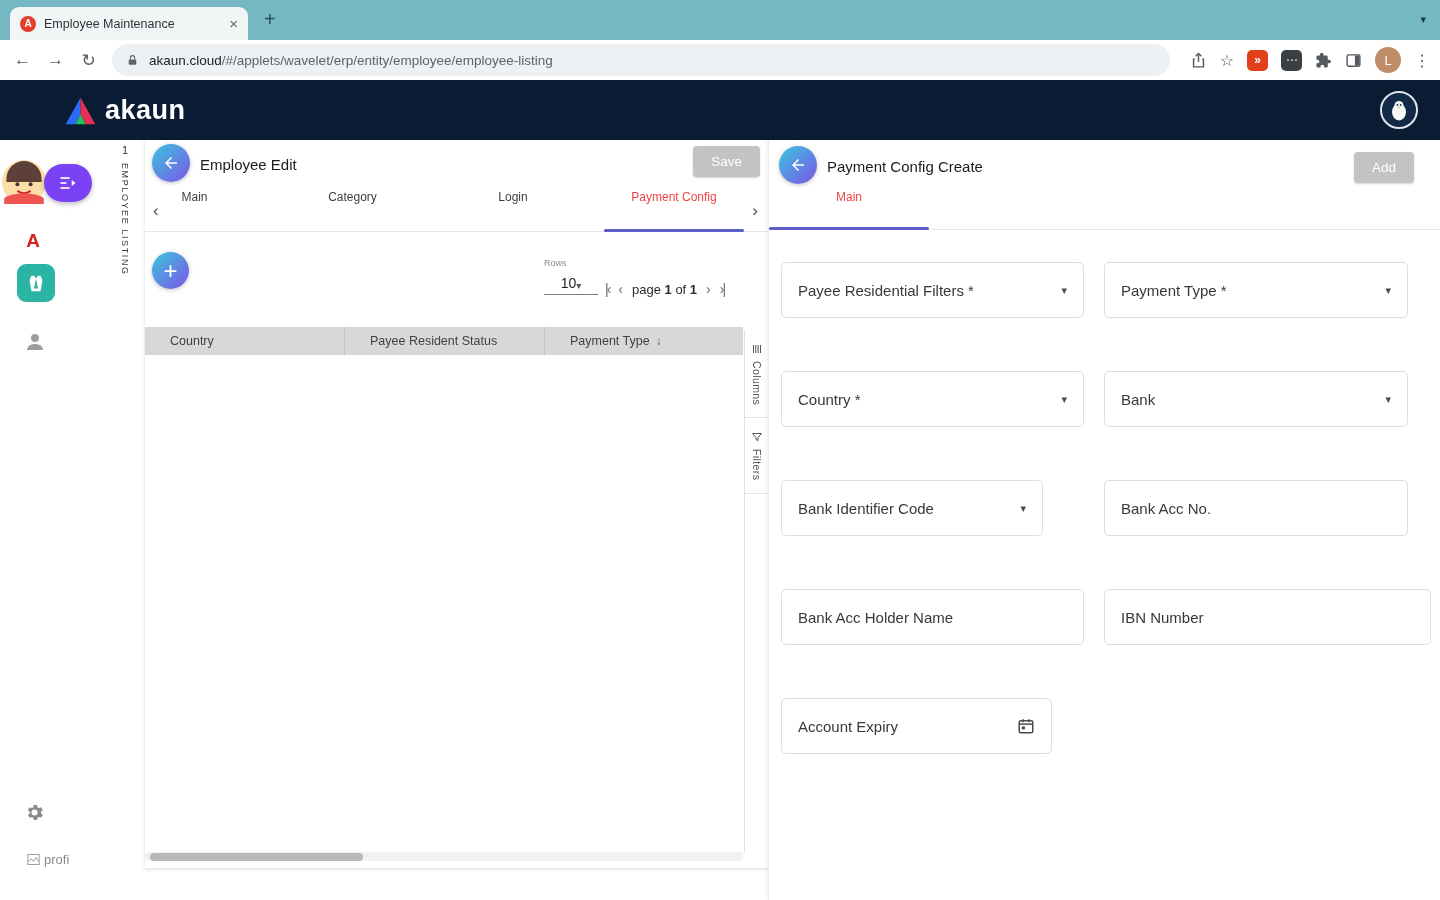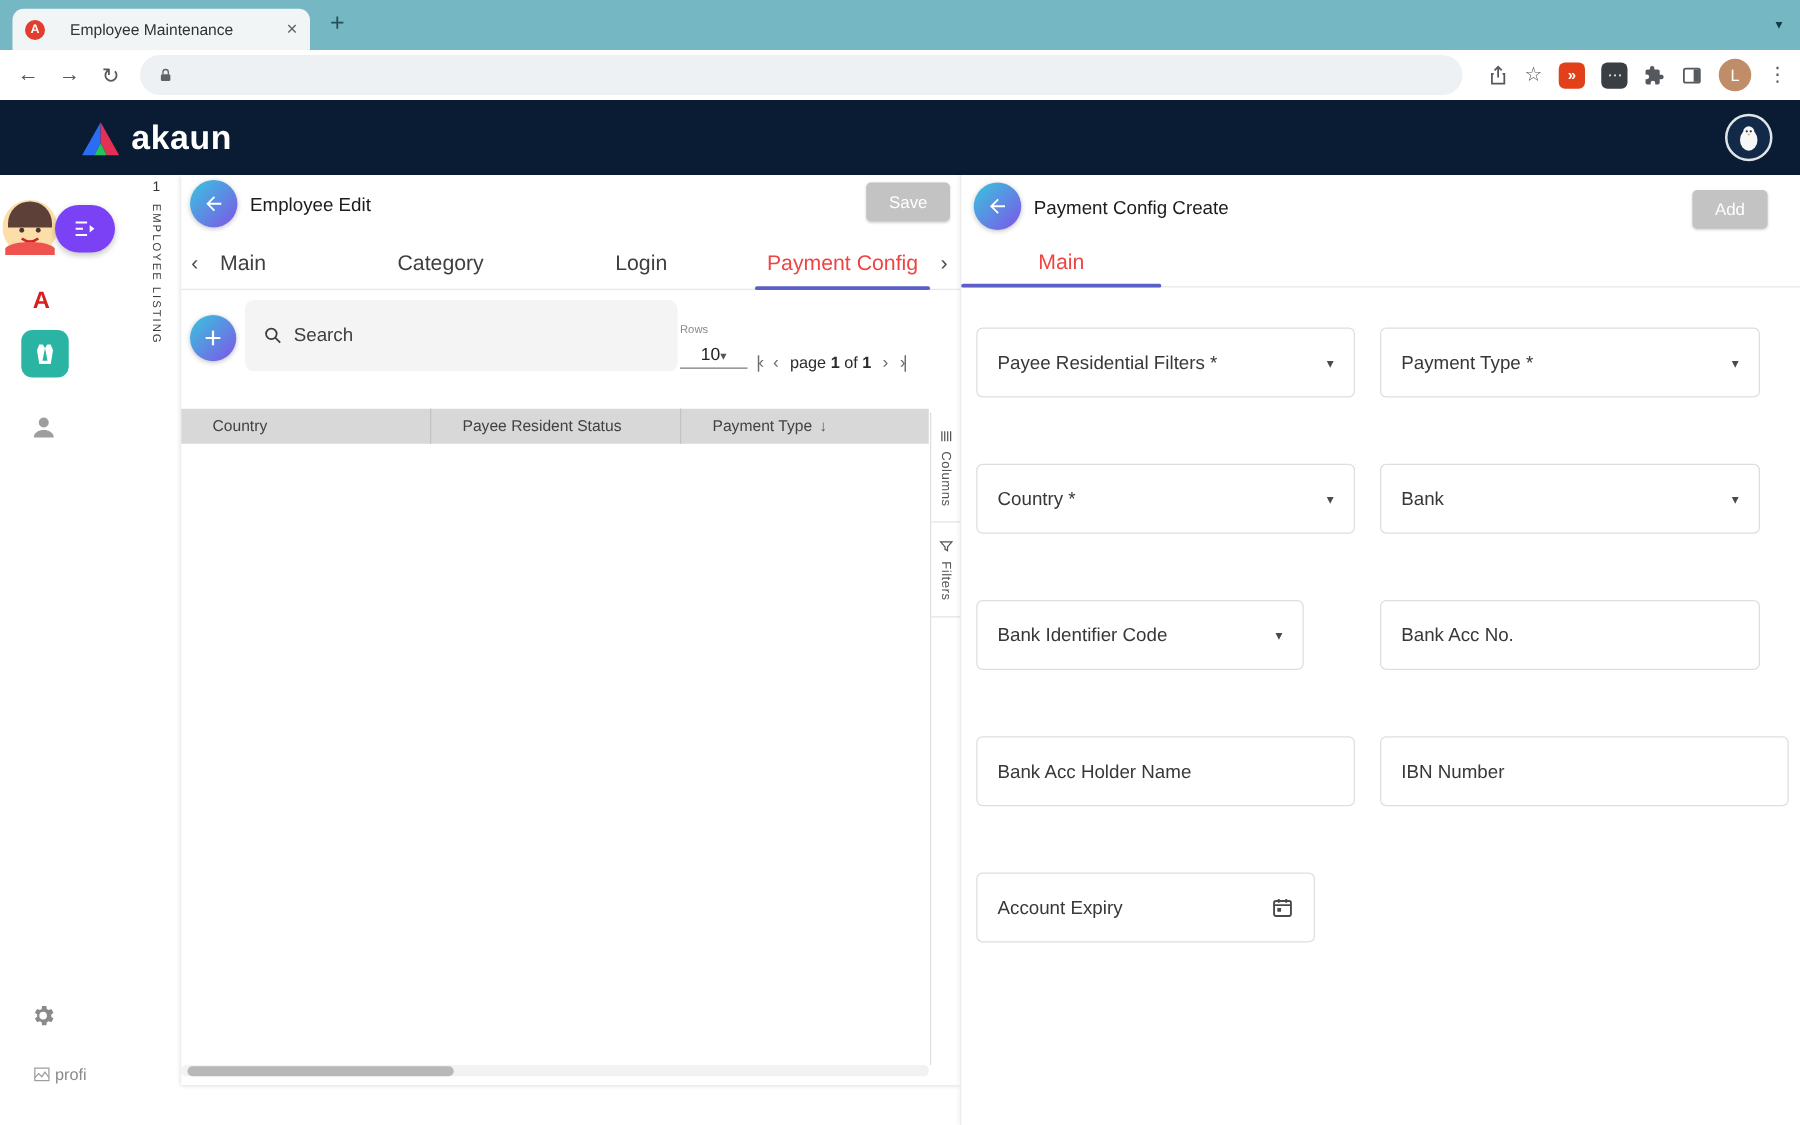--- a/index.html
+++ b/index.html
@@ -5,21 +5,21 @@
   *{box-sizing:border-box;margin:0;padding:0}
   html,body{width:1440px;height:900px;overflow:hidden}
   body{font-family:"Liberation Sans",sans-serif;background:#fff}
 
   
   .tabstrip{position:relative;height:40px;background:#75b7c3}
   .chrome-tab{position:absolute;left:10px;top:7px;width:238px;height:33px;background:#f2f5f6;
     border-radius:9px 9px 0 0;display:flex;align-items:center;padding:0 10px}
   .favicon{width:16px;height:16px;min-width:16px;border-radius:50%;background:#e23d2e;color:#fff;
     font-size:10px;font-weight:bold;display:flex;align-items:center;justify-content:center}
-  .tab-title{font-size:12.5px;color:#2f3337;margin-left:20px;flex:1;white-space:nowrap;overflow:hidden}
+  .tab-title{font-size:12.5px;color:#2f3337;margin-left:8px;flex:1;white-space:nowrap;overflow:hidden}
   .tab-close{color:#5f6368;font-size:15px;margin-left:6px;cursor:default}
   .newtab-btn{position:absolute;left:264px;top:8px;font-size:20px;color:#24505c}
   .strip-caret{position:absolute;right:14px;top:13px;font-size:11px;color:#143c47}
 
   .urlbar{position:relative;height:40px;background:#fff;display:flex;align-items:center}
   .nav-ic{font-size:17px;color:#55595e;width:33px;text-align:center}
   .omnibox{position:absolute;left:112px;top:4px;width:1058px;height:32px;border-radius:16px;
     background:#eef1f3;display:flex;align-items:center;padding:0 14px}
   .url-text{font-size:13.5px;color:#202124;margin-left:10px;white-space:nowrap}
   .url-path{color:#5f6368}
@@ -67,22 +67,22 @@
     box-shadow:-1px 0 4px rgba(0,0,0,.07)}
 
   .grad{background:linear-gradient(135deg,#38c6dd 0%,#7e54e8 100%)}
   .back-btn{position:absolute;width:38px;height:38px;border-radius:50%;display:flex;
     align-items:center;justify-content:center;box-shadow:0 1px 4px rgba(0,0,0,.25)}
   .panel-title{position:absolute;font-size:15px;color:#1c1c1c}
   .gray-btn{position:absolute;background:#c3c3c3;color:#fff;font-size:13.5px;border:none;
     border-radius:4px;padding:8px 18px;box-shadow:0 1px 2px rgba(0,0,0,.18)}
 
   .tabs-row{position:absolute;left:0;right:0;border-bottom:1px solid #e7e7e7}
-  .tab-item{position:absolute;top:0;height:100%;display:flex;align-items:center;justify-content:center;
-    font-size:17px;color:#3f3f3f}
+  .tab-item{position:absolute;top:0;height:100%;display:flex;align-items:flex-start;justify-content:center;
+    font-size:12px;color:#3f3f3f}
   .tab-item.active{color:#ef4444}
   .tab-item.active::after{content:"";position:absolute;left:0;right:0;bottom:-1px;height:3px;
     background:#5b5fc7;border-radius:2px}
   .tab-chev{position:absolute;top:0;height:100%;display:flex;align-items:center;font-size:17px;color:#4a4a4a}
 
   .add-fab{position:absolute;left:7px;top:112px;width:37px;height:37px;border-radius:50%;
     color:#fff;font-size:24px;display:flex;align-items:center;justify-content:center;
     box-shadow:0 1px 4px rgba(0,0,0,.25)}
   .searchbox{position:absolute;left:51px;top:100px;width:346px;height:57px;border-radius:7px;
     background:#f4f4f4;display:flex;align-items:center;padding:0 14px;gap:8px}
@@ -135,20 +135,23 @@
 <div class="urlbar">
   <span class="nav-ic" style="margin-left:6px">←</span>
   <span class="nav-ic">→</span>
   <span class="nav-ic">↻</span>
 
   <div class="omnibox">
     <svg viewBox="0 0 24 24" width="13" height="13">
       <rect x="5" y="10" width="14" height="10" rx="2" fill="#5f6368"></rect>
       <path d="M8 10V7a4 4 0 0 1 8 0v3" fill="none" stroke="#5f6368" stroke-width="2"></path>
     </svg>
+    <span class="url-text">
+      <span>akaun.cloud</span><span class="url-path">/#/applets/wavelet/erp/entity/employee/employee-listing</span>
+    </span>
   </div>
 
   <div class="right-ics">
     <svg viewBox="0 0 24 24" width="17" height="17">
       <path d="M12 14V3" stroke="#55595e" stroke-width="2" fill="none"></path>
       <path d="M8 6l4-4 4 4" fill="none" stroke="#55595e" stroke-width="2"></path>
       <path d="M7 10H5v11h14V10h-2" fill="none" stroke="#55595e" stroke-width="2"></path>
     </svg>
     <span class="star-ic">☆</span>
     <span class="ext-red">»</span>
@@ -259,27 +262,20 @@
         <div class="tab-item active" style="left:459px;width:140px">
           <span>Payment Config</span>
         </div>
         <span class="tab-chev" style="right:10px">›</span>
       </div>
 
       <div class="add-fab grad">
         <span>+</span>
       </div>
 
-      <div class="searchbox">
-        <svg viewBox="0 0 24 24" width="17" height="17">
-          <circle cx="10" cy="10" r="6" fill="none" stroke="#3c3c3c" stroke-width="2"></circle>
-          <line x1="14.6" y1="14.6" x2="20" y2="20" stroke="#3c3c3c" stroke-width="2"></line>
-        </svg>
-        <span class="search-label">Search</span>
-      </div>
 
       <div class="rows-widget">
         <div class="rows-label">Rows</div>
         <div class="rows-select">
           <span>10</span>
           <span class="rows-caret">▾</span>
         </div>
       </div>
 
       <div class="pager">

